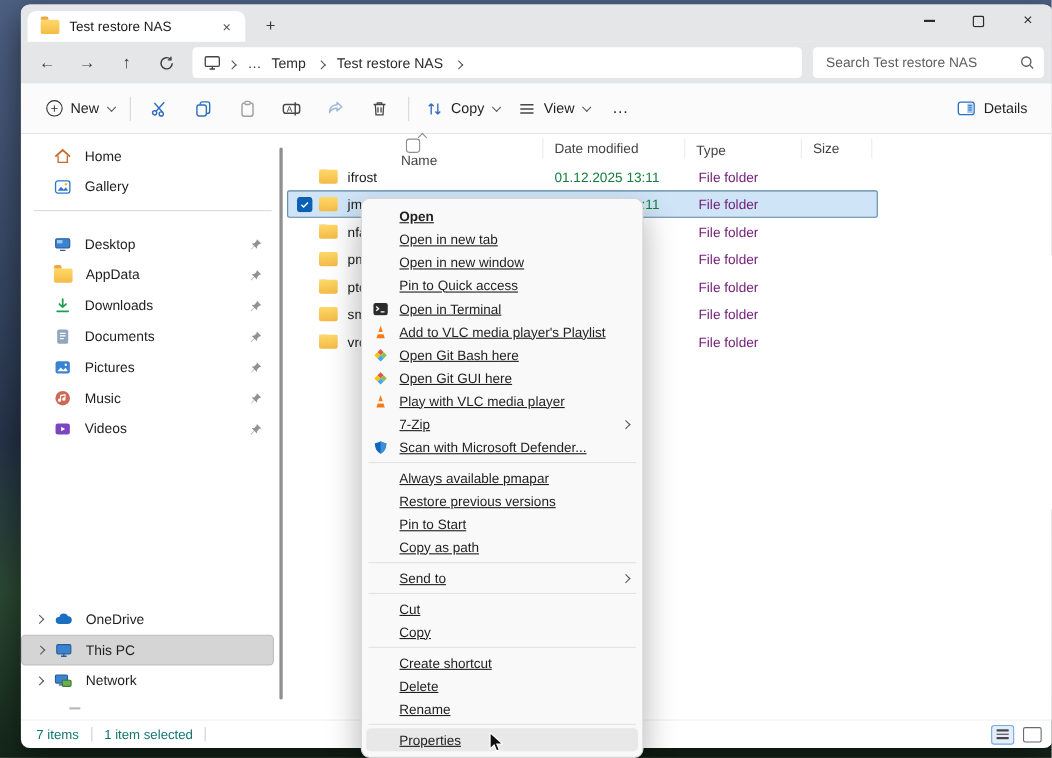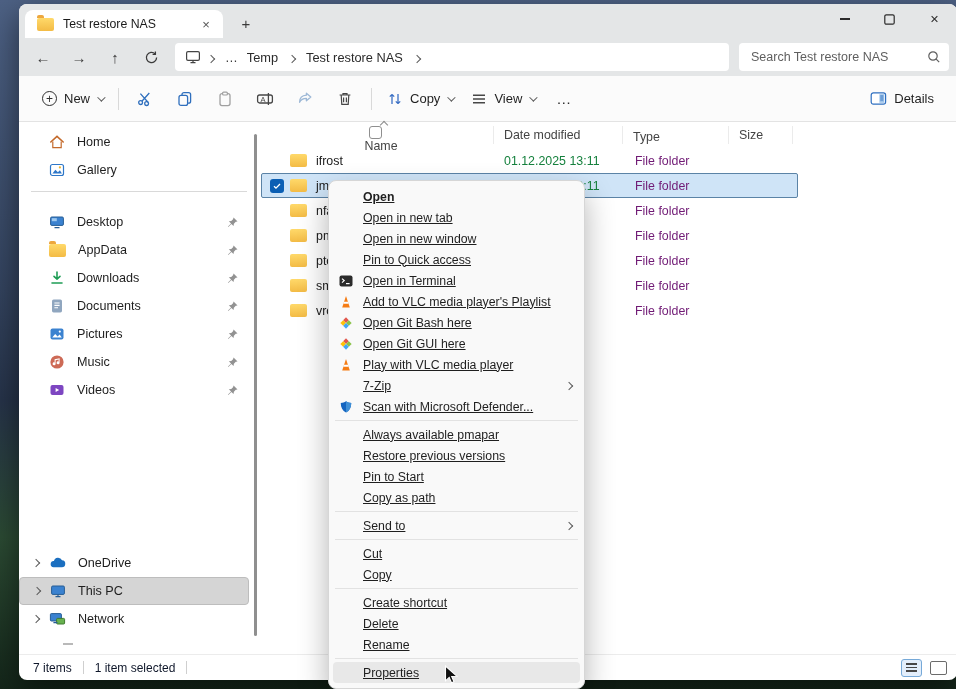--- a/index.html
+++ b/index.html
@@ -82,21 +82,21 @@
   .fl-row.selected .cell-name { padding-left: 8px; }
   .fl-row .cell-date { width: 131px; padding-left: 10px; color: #15803d; white-space: nowrap; }
   .fl-row .cell-type { width: 106px; padding-left: 10px; color: #701a75; white-space: nowrap; }
   .fl-row .cell-size { width: 64px; padding-left: 8px; color: #3f3f3f; }
   .fl-row .fname { margin-left: 9px; }
   .fl-row.selected { background: #cfe4f7; border-color: #5b83a6; }
   .row-checkbox { width: 14px; height: 14px; background: #0b5fb4; border-radius: 3px; margin-right: 6px; flex: none; display: flex; align-items: center; justify-content: center; }
   .fold { width: 17px; height: 13px; border-radius: 2px; background: linear-gradient(#ffd96a, #f3bb45); position: relative; flex: none; }
   .fold::before { content: ""; position: absolute; top: -3px; left: 0; width: 7px; height: 3px; border-radius: 2px 2px 0 0; background: #eda73e; }
   
-  .statusbar { height: 26px; border-top: 1px solid #ececec; display: flex; align-items: center; padding: 0 10px 0 14px; font-size: 12px; color: #0f172a; flex: none; }
+  .statusbar { height: 26px; border-top: 1px solid #ececec; display: flex; align-items: center; padding: 0 10px 0 14px; font-size: 12px; color: #0f766e; flex: none; }
   .st-sep { width: 1px; height: 13px; background: #cfcfcf; margin: 0 11px; }
   .st-spacer { flex: 1; }
   .view-toggle-list { width: 21px; height: 18px; border: 1px solid #76a9d8; background: #e3eefb; border-radius: 3px; display: flex; flex-direction: column; justify-content: center; gap: 2px; align-items: center; margin-right: 8px; }
   .view-toggle-list i { display: block; width: 11px; height: 1.4px; background: #474747; }
   .view-toggle-thumb { width: 17px; height: 14px; border: 1.4px solid #6b6b6b; border-radius: 2px; background: #fff; }
   
   .ctx-menu {
     position: absolute; left: 328px; top: 180px; width: 257px; z-index: 50;
     background: #f9f9f9; border: 1px solid #d6d6d6; border-radius: 8px;
     box-shadow: 0 14px 30px rgba(0,0,0,.30); padding: 5px 4px; font-size: 12.3px; color: #1f1f1f;

